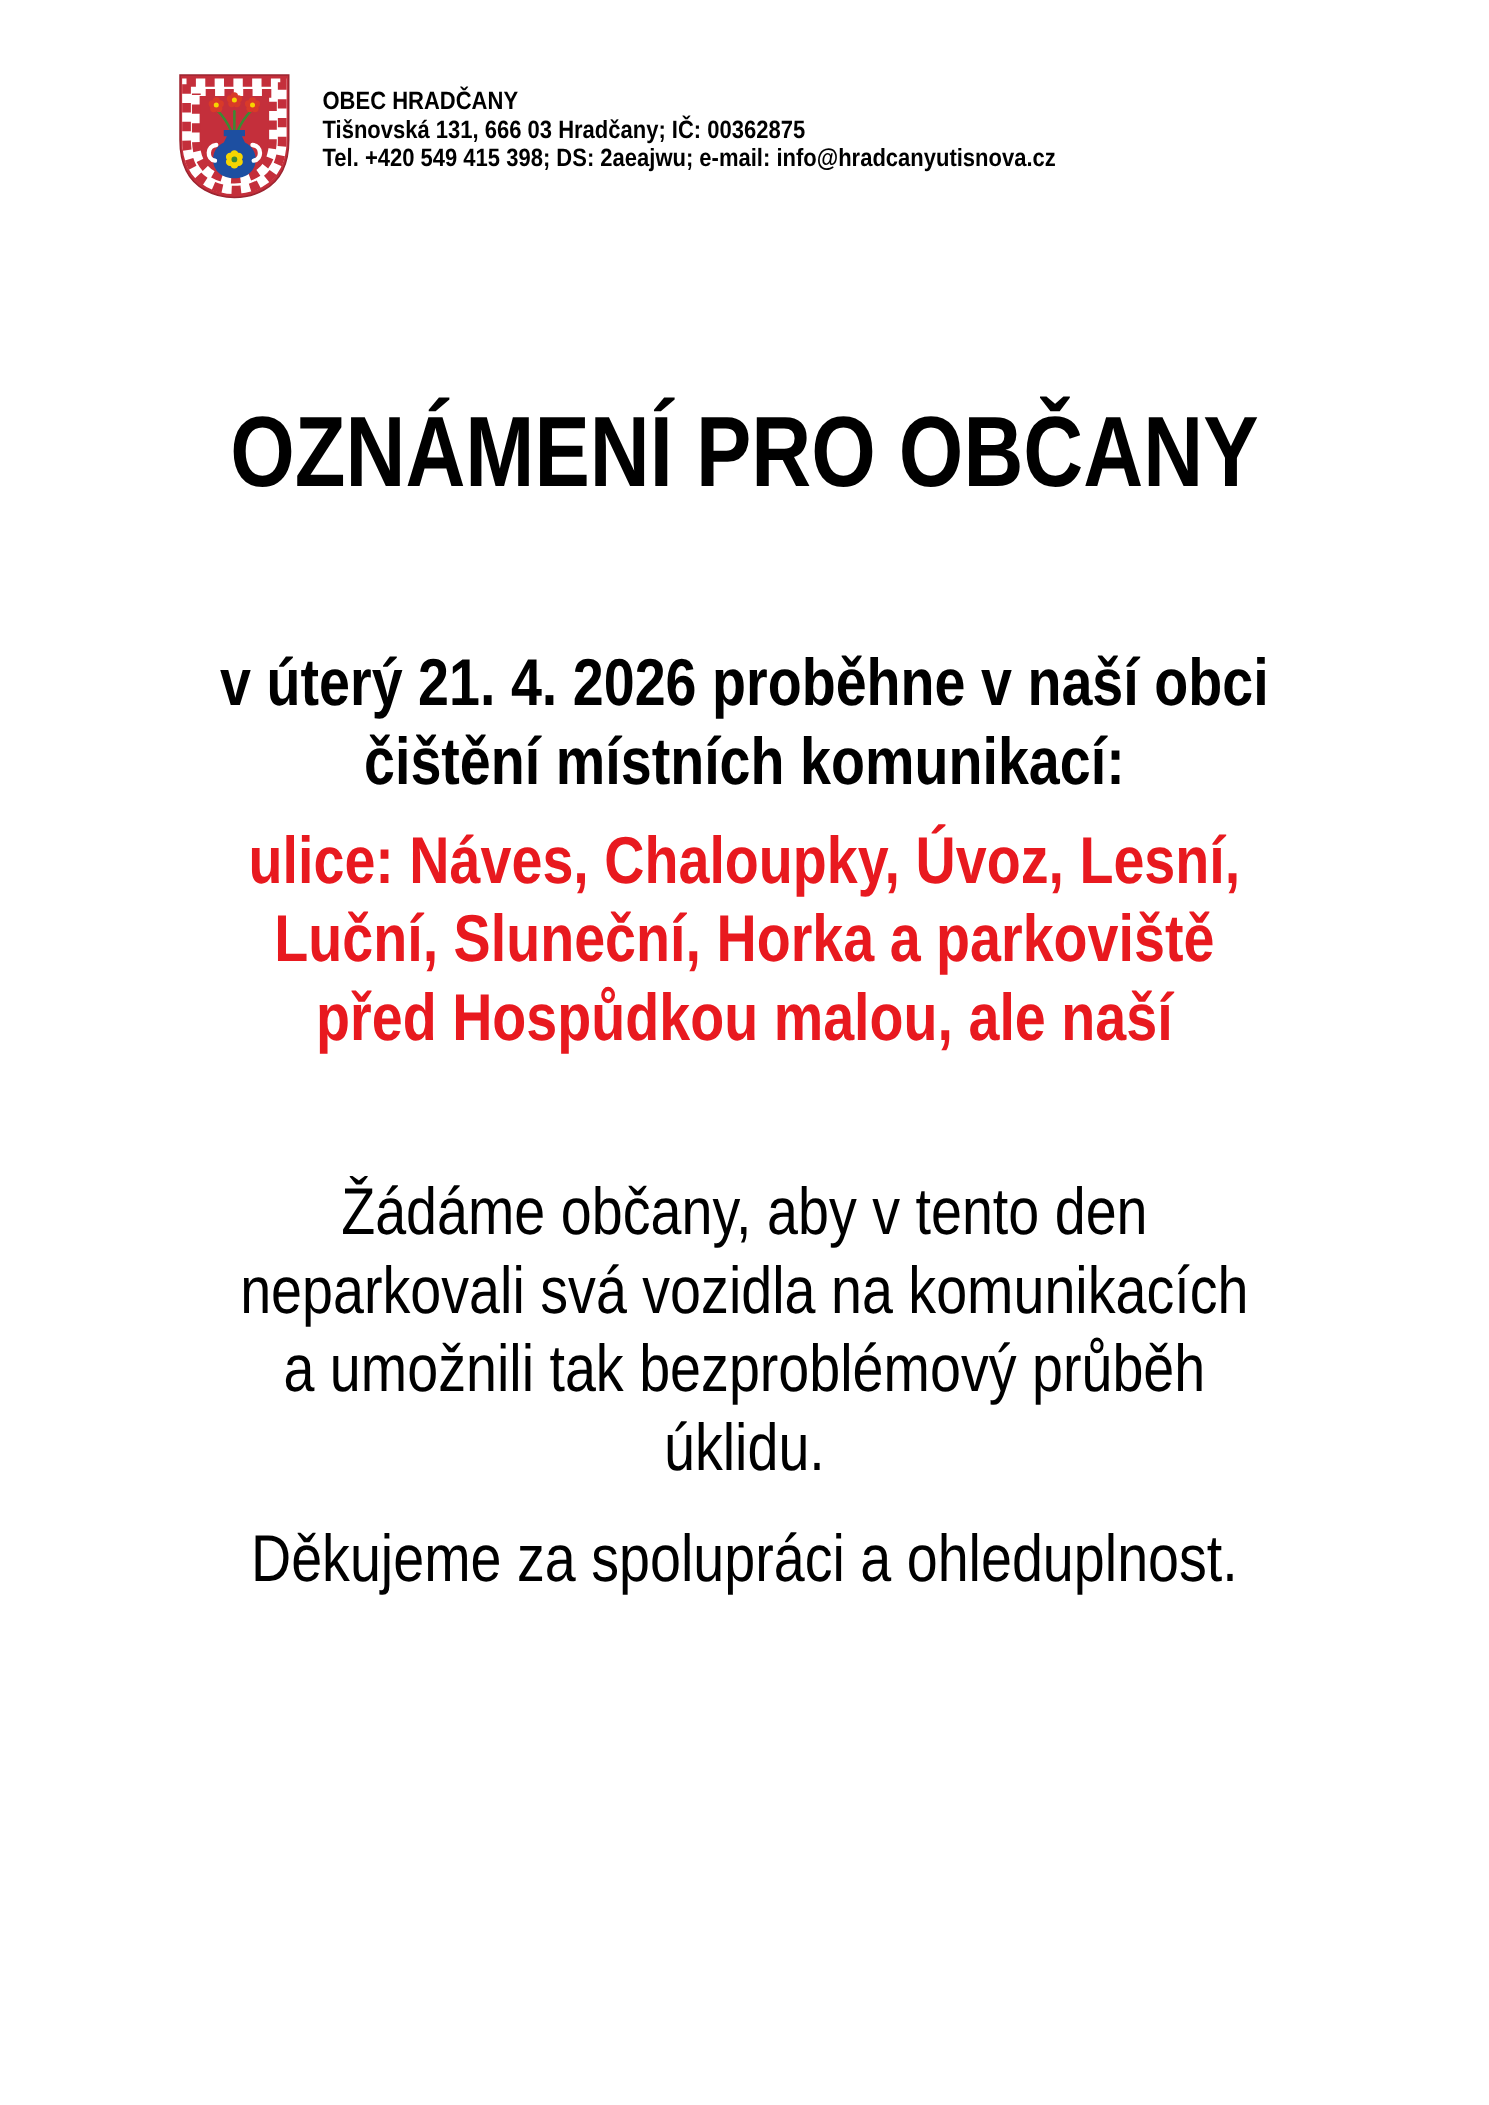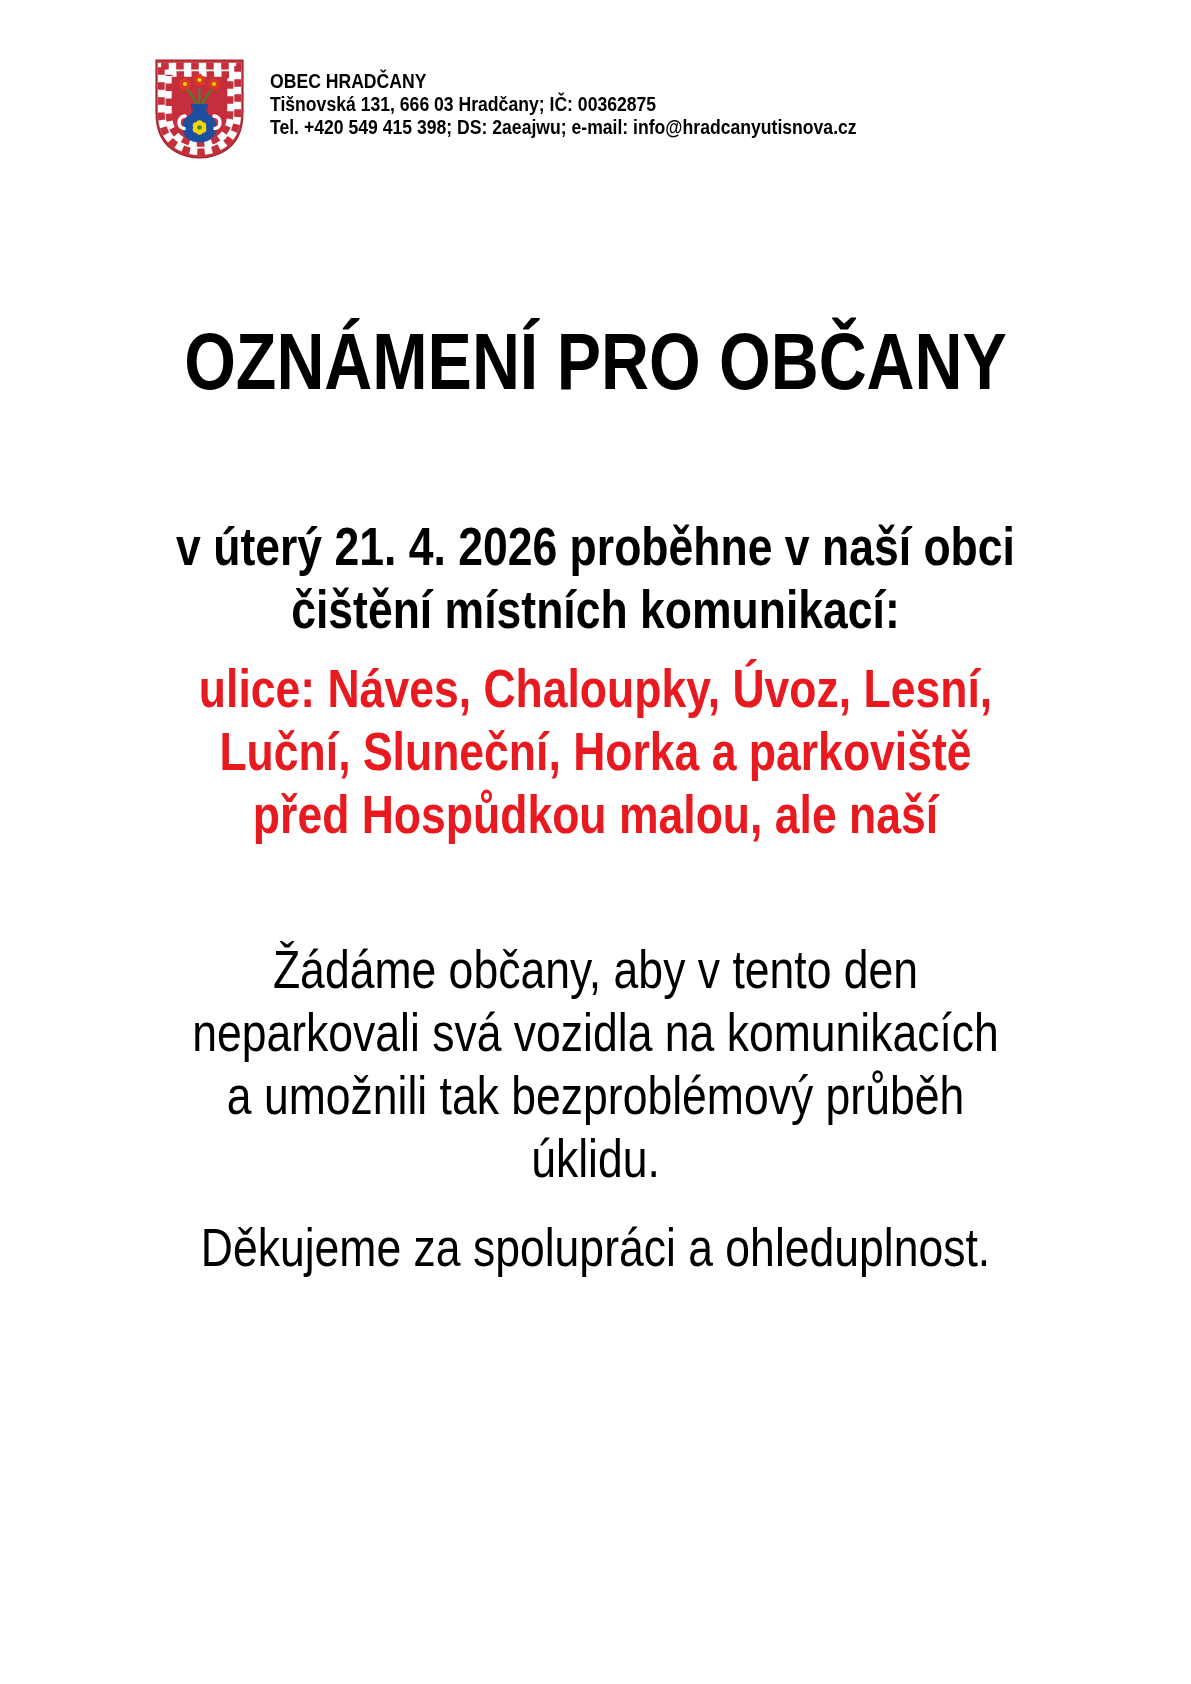--- a/index.html
+++ b/index.html
@@ -13,21 +13,21 @@
     background: #ffffff;
     overflow: hidden;
     font-family: "Liberation Sans", "DejaVu Sans", sans-serif;
     color: #000000;
   }
 
   
   .header {
     position: absolute;
     top: 57px;
-    left: 152px;
+    left: 140px;
     display: flex;
     align-items: flex-start;
   }
   .coa {
     width: 95px;
     height: 103px;
     flex: 0 0 auto;
   }
   .header-text {
     margin-left: 23px;

